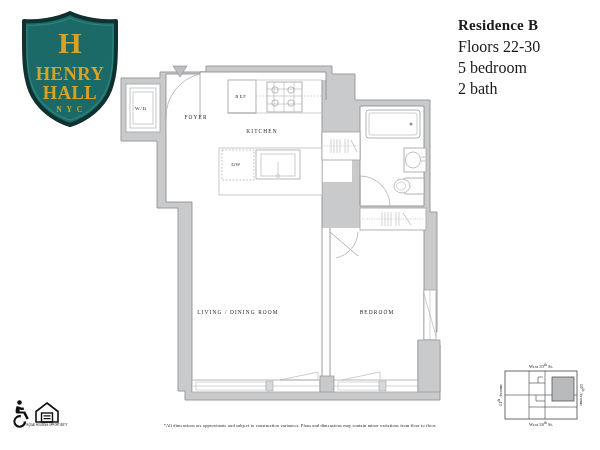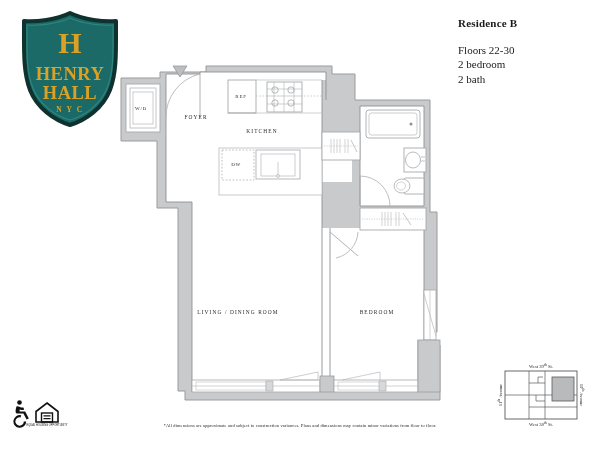--- a/index.html
+++ b/index.html
@@ -28,27 +28,27 @@
 
   
   #title-block {
     position: absolute;
     left: 458px;
     top: 16px;
     width: 140px;
     line-height: 1.32;
   }
   #title-block .res-title {
-    font-size: 11px;
+    font-size: 15px;
     font-weight: bold;
     letter-spacing: 0.2px;
-    margin-bottom: 12px;
+    margin-bottom: 0;
   }
   #title-block .res-line {
-    font-size: 11px;
+    font-size: 16px;
   }
 
   
   #plan {
     position: absolute;
     left: 0;
     top: 0;
     width: 600px;
     height: 450px;
   }
@@ -117,21 +117,21 @@
     <text x="54" y="43" text-anchor="middle" font-family="'Liberation Serif', serif" font-size="30" font-weight="bold" fill="#d9a227">H</text>
     <text x="54" y="70" text-anchor="middle" font-family="'Liberation Serif', serif" font-size="18.5" font-weight="bold" letter-spacing="0.5" fill="#d9a227">HENRY</text>
     <text x="54" y="89" text-anchor="middle" font-family="'Liberation Serif', serif" font-size="18.5" font-weight="bold" letter-spacing="0.5" fill="#d9a227">HALL</text>
     <text x="54" y="102" text-anchor="middle" font-family="'Liberation Serif', serif" font-size="7.5" font-weight="bold" letter-spacing="1.6" fill="#d9a227">N Y C</text>
   </svg>
 </div>
 
 <div id="title-block">
   <div class="res-title">Residence B</div>
   <div class="res-line">Floors 22-30</div>
-  <div class="res-line">2 bedroom</div>
+  <div class="res-line">5 bedroom</div>
   <div class="res-line">2 bath</div>
 </div>
 
 <svg id="plan" viewBox="0 0 600 450">
 
   <g>
     <path d="M121 78 L160 78 L160 72 L206 72 L206 66 L332 66 L332 74 L355 74 L355 100
              L430 100 L430 212 L437 212 L437 332 L425 332 L425 345 L440 345 L440 400
              L185 400 L185 391 L178 391 L178 208 L157 208 L157 141 L121 141 Z" fill="#c9cacb" stroke="#9a9b9d" stroke-width="1"></path>
   </g>

